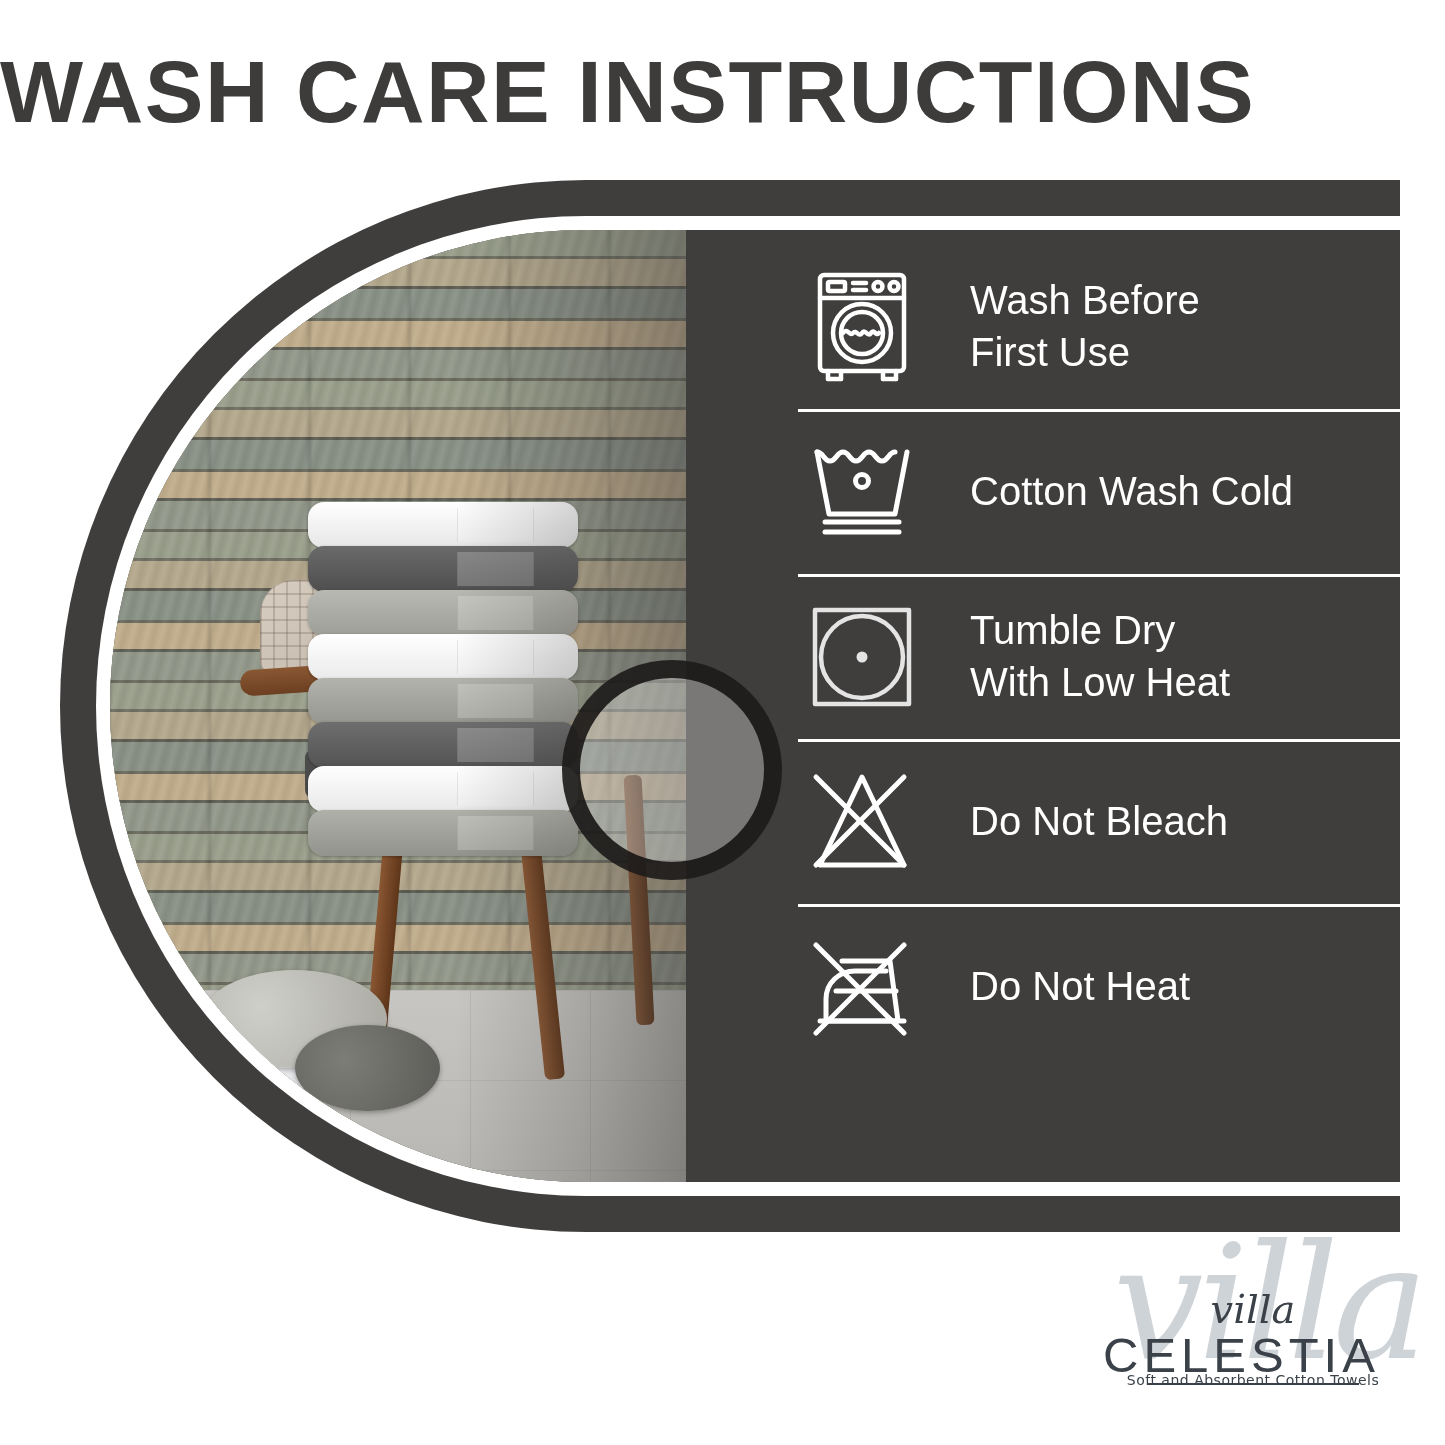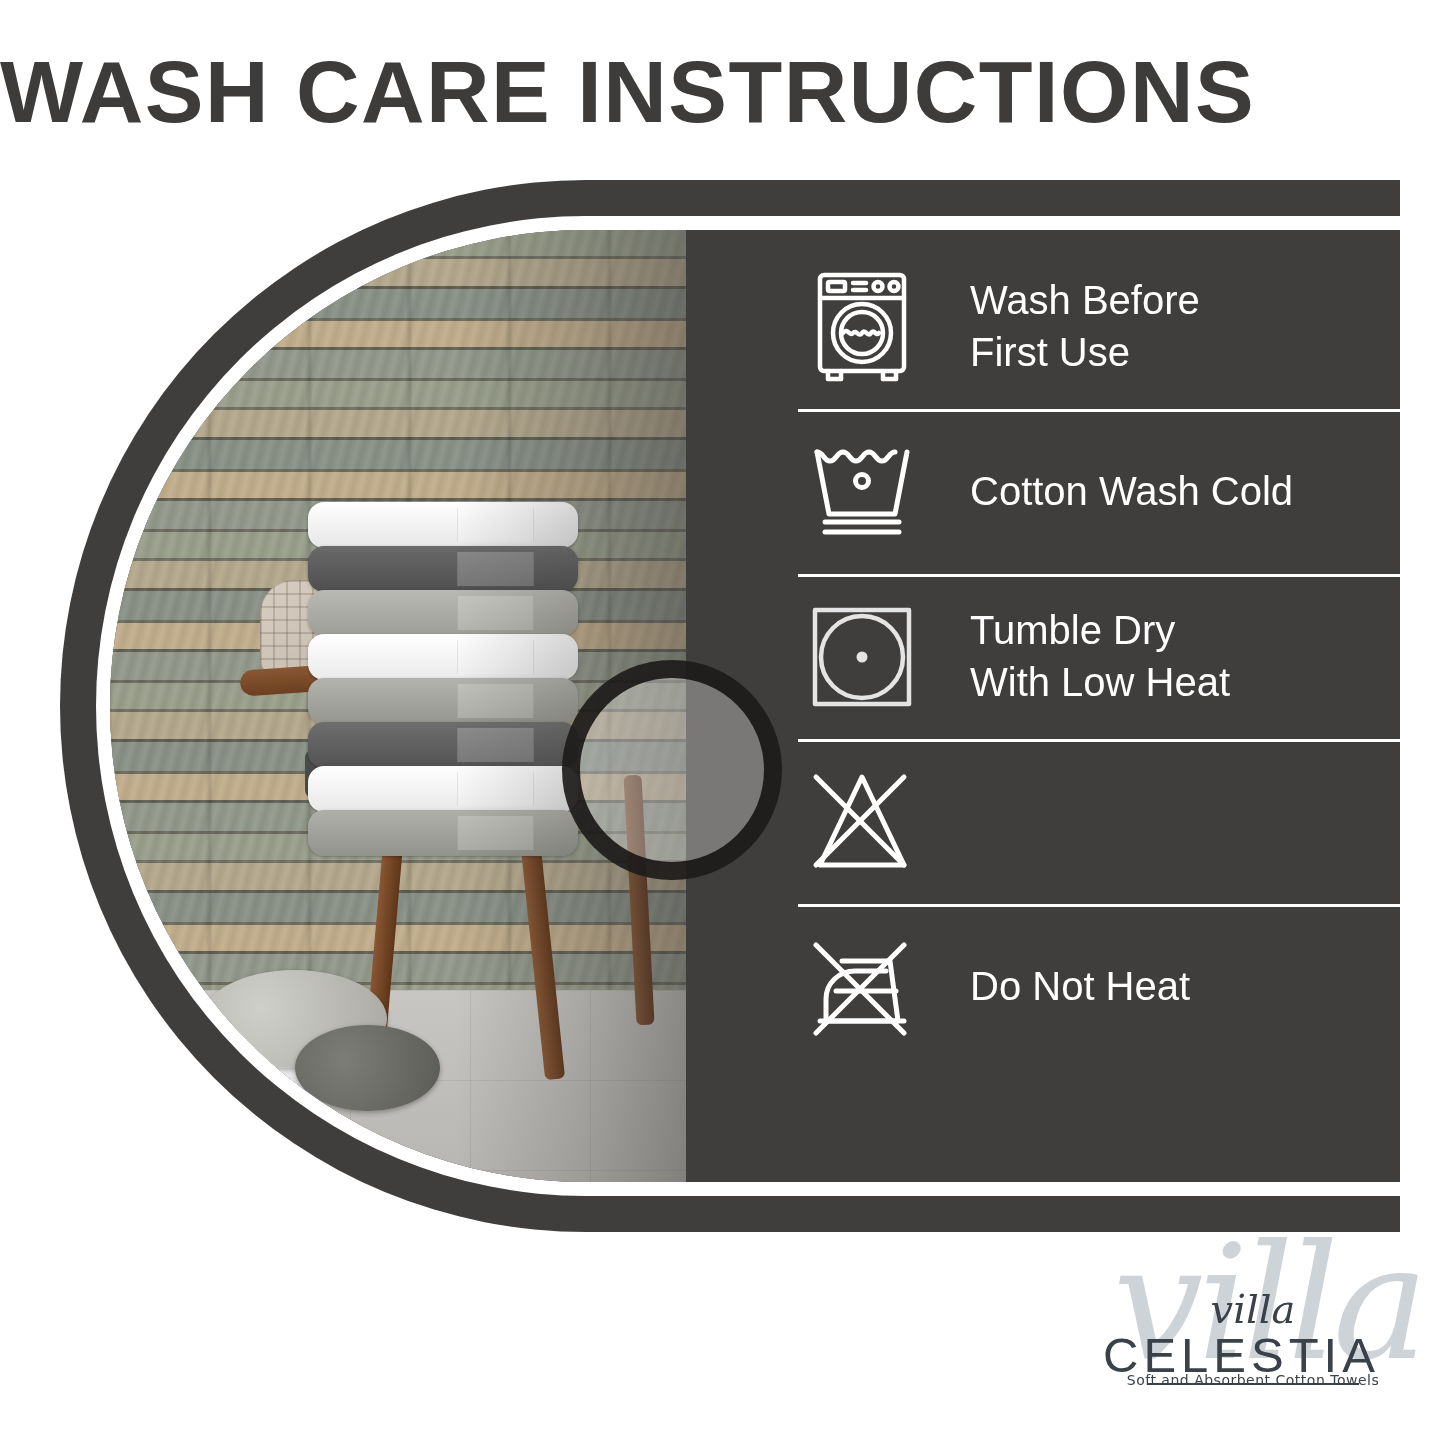--- a/index.html
+++ b/index.html
@@ -401,20 +401,21 @@
       </div>
 
       <div class="care-row">
         <div class="care-icon">
           <svg width="112" height="110" viewBox="0 0 112 110" fill="none" stroke="#ffffff" stroke-width="5" stroke-linecap="round" stroke-linejoin="round">
             <path d="M56 10L14 98h84z"></path>
             <line x1="10" y1="10" x2="98" y2="98"></line>
             <line x1="98" y1="10" x2="10" y2="98"></line>
           </svg>
         </div>
+        <div class="care-label">Do Not Bleach</div>
       </div>
 
       <div class="care-row">
         <div class="care-icon">
           <svg width="112" height="108" viewBox="0 0 112 108" fill="none" stroke="#ffffff" stroke-width="5" stroke-linecap="round" stroke-linejoin="round">
             <path d="M20 88V66c0-16 13-28 29-28h31"></path>
             <path d="M36 28h48l8 60H20"></path>
             <line x1="14" y1="88" x2="98" y2="88"></line>
             <line x1="30" y1="58" x2="90" y2="58"></line>
             <line x1="10" y1="12" x2="98" y2="100"></line>

